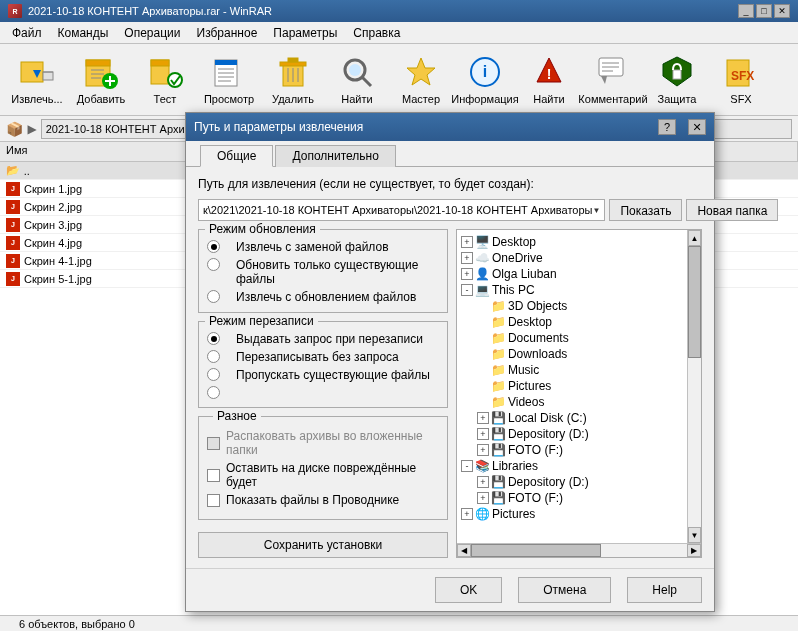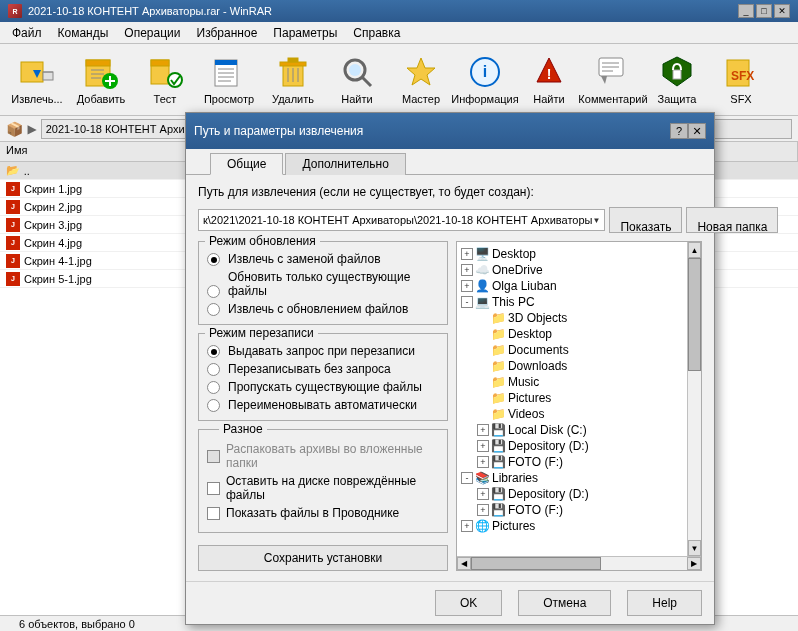--- a/index.html
+++ b/index.html
@@ -193,27 +193,27 @@
       width: 530px;
       min-height: 460px;
       display: flex;
       flex-direction: column;
       position: absolute;
       top: 112px;
       left: 185px;
     }
     .dialog-title-bar {
       background: linear-gradient(180deg, #3a6ea5 0%, #2d5a8e 100%);
-      height: 36px;
+      height: 28px;
       display: flex;
       align-items: center;
       padding: 0 8px;
       color: white;
       font-size: 12px;
-      gap: 0;
+      gap: 12px;
     }
     .dialog-title-text {
       flex: 1;
       font-size: 12px;
     }
     .dialog-title-help {
       width: 18px;
       height: 16px;
       background: #c0c0c0;
       border: 1px solid #888;
@@ -234,21 +234,21 @@
       justify-content: center;
       font-size: 11px;
       cursor: pointer;
       color: #000;
     }
 
     
     .dialog-tabs {
       display: flex;
       background: #f0f0f0;
-      padding: 4px 8px 0 24px;
+      padding: 4px 8px 0 14px;
       border-bottom: 1px solid #ababab;
       gap: 2px;
     }
     .dialog-tab {
       padding: 3px 16px;
       border: 1px solid #ababab;
       border-bottom: none;
       background: #e0e0e0;
       font-size: 12px;
       cursor: pointer;
@@ -291,21 +291,21 @@
       overflow: hidden;
       white-space: nowrap;
       text-overflow: ellipsis;
     }
     .path-combo-arrow {
       font-size: 8px;
       color: #333;
     }
     .dialog-btn {
       height: 22px;
-      padding: 12px 10px;
+      padding: 4px 10px;
       border: 1px solid #ababab;
       background: #e8e8e8;
       font-size: 12px;
       cursor: pointer;
       white-space: nowrap;
     }
 
     
     .dialog-two-col {
       display: flex;
@@ -337,22 +337,22 @@
       position: absolute;
       top: -8px;
       left: 6px;
       background: #f0f0f0;
       padding: 0 4px;
       font-size: 12px;
       color: #000;
     }
     .radio-option {
       display: flex;
-      align-items: flex-end;
-      gap: 8px;
+      align-items: flex-start;
+      gap: 16px;
       margin-bottom: 4px;
       font-size: 12px;
       cursor: pointer;
     }
     .radio-option:last-child { margin-bottom: 0; }
     .radio-dot {
       width: 13px;
       height: 13px;
       border: 1px solid #888;
       border-radius: 50%;
@@ -372,21 +372,21 @@
 
     
     .misc-section {
       border: 1px solid #ababab;
       padding: 6px 8px 8px 8px;
       position: relative;
     }
     .misc-title {
       position: absolute;
       top: -8px;
-      left: 20px;
+      left: 14px;
       background: #f0f0f0;
       padding: 0 4px;
       font-size: 12px;
     }
     .checkbox-option {
       display: flex;
       align-items: center;
       gap: 6px;
       margin-bottom: 4px;
       font-size: 12px;
@@ -773,35 +773,34 @@
                 <label class="radio-option">
                   <div class="radio-dot"></div>
                   <span>Перезаписывать без запроса</span>
                 </label>
                 <label class="radio-option">
                   <div class="radio-dot"></div>
                   <span>Пропускать существующие файлы</span>
                 </label>
                 <label class="radio-option">
                   <div class="radio-dot"></div>
-                  <span>Переименовывать автоматически</span>
                 </label>
               </div>
             </div>
 
             <div class="misc-section">
               <span class="misc-title">Разное</span>
               <div style="margin-top:6px;">
                 <label class="checkbox-option" style="color:#888;">
                   <div class="checkbox-box disabled"></div>
                   <span>Распаковать архивы во вложенные папки</span>
                 </label>
                 <label class="checkbox-option">
                   <div class="checkbox-box"></div>
-                  <span>Оставить на диске повреждённые файлы</span>
+                  <span>Оставить на диске повреждённые будет</span>
                 </label>
                 <label class="checkbox-option">
                   <div class="checkbox-box"></div>
                   <span>Показать файлы в Проводнике</span>
                 </label>
               </div>
             </div>
 
             <button class="save-settings-btn" style="width:100%;">Сохранить установки</button>
           </div>

